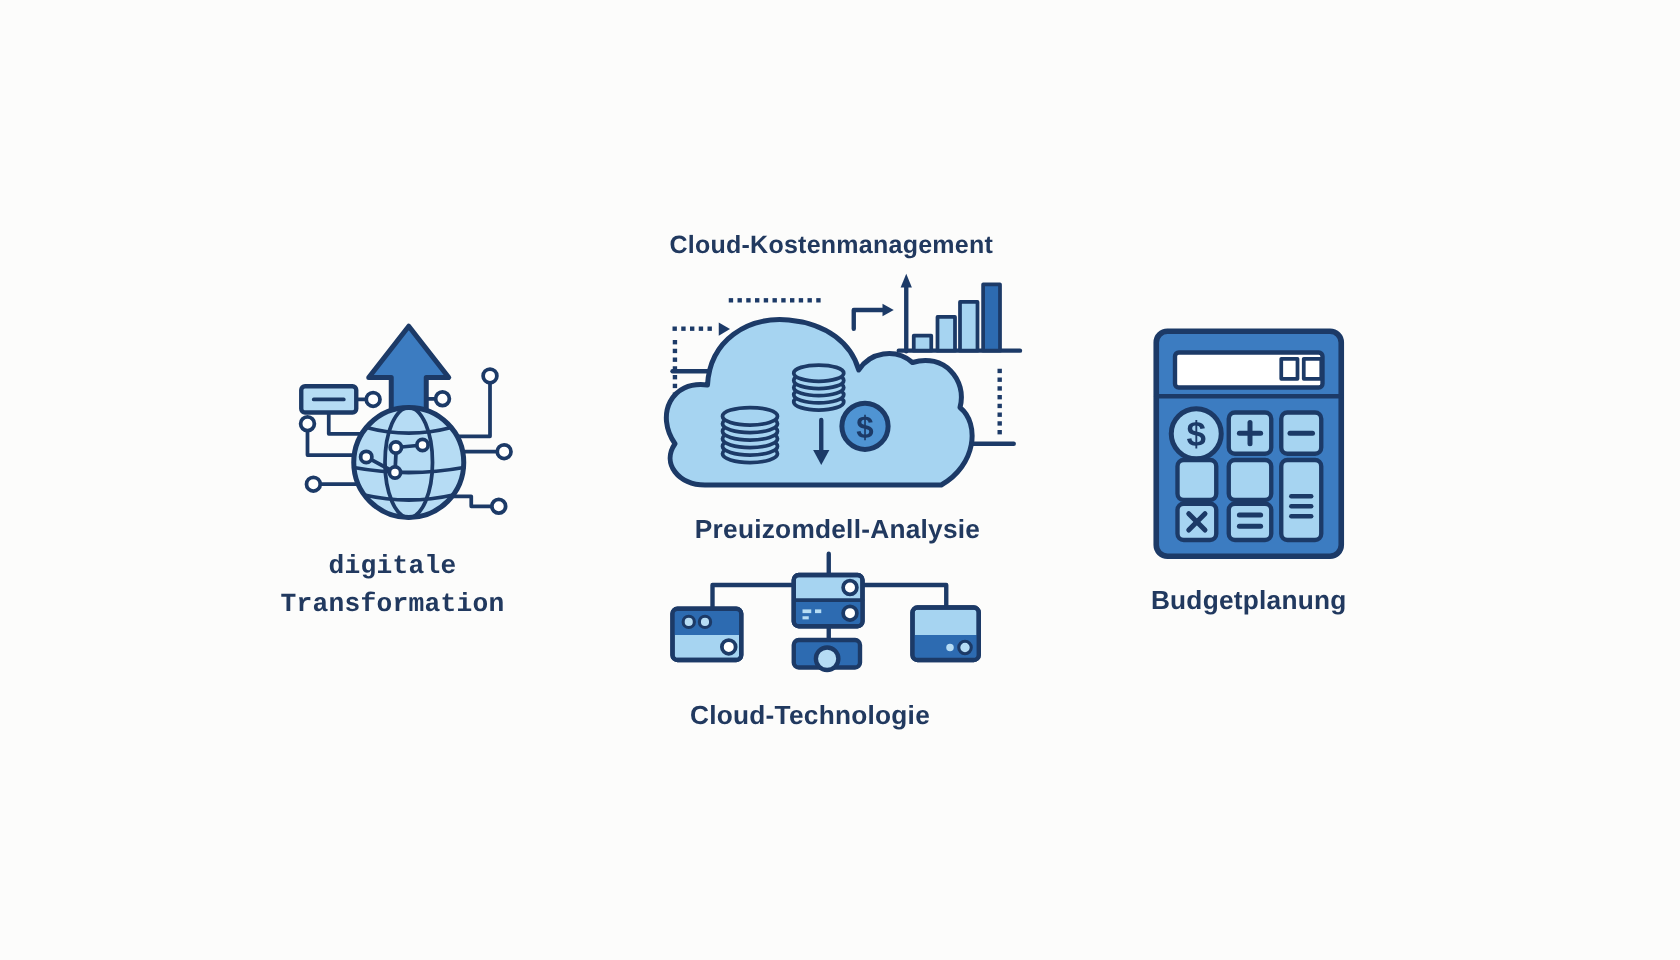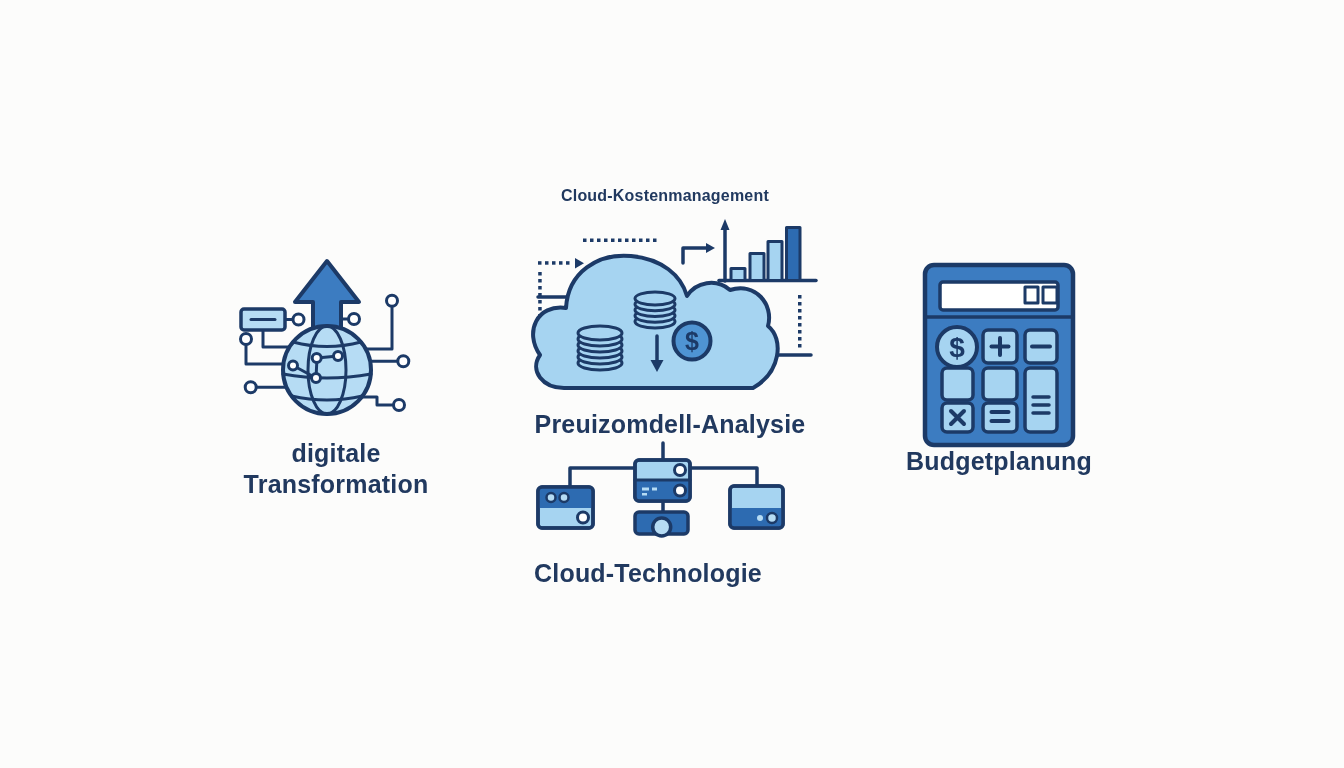--- a/index.html
+++ b/index.html
@@ -3,50 +3,50 @@
 <meta charset="utf-8">
 <style>
   html,body{margin:0;padding:0;}
   body{
     width:1344px;height:768px;position:relative;overflow:hidden;
     background:#fcfcfb;
     font-family:"Liberation Sans",sans-serif;
   }
   .abs{position:absolute;}
   .label{
-    font-weight:700;font-size:25px;line-height:26px;
+    font-weight:700;font-size:21px;line-height:26px;
     color:var(--text-navy,#21395f);text-align:center;letter-spacing:0.2px;
   }
   .label.two-line{line-height:31px;}
-  .label.title{font-size:16px;}
+  .label.title{font-size:20px;}
   
   .ln{stroke:var(--navy,#1c3a67);stroke-linecap:round;stroke-linejoin:round;}
   .nf{fill:none;}
   .sw2{stroke-width:2.5}.sw3{stroke-width:3}.sw35{stroke-width:3.5}.sw4{stroke-width:4}.sw45{stroke-width:4.5}
   .fl{fill:var(--light-blue,#a6d4f1);}
   .fll{fill:var(--lighter-blue,#b6dcf4);}
   .fm{fill:var(--medium-blue,#3c7cc1);}
   .fd{fill:var(--deep-blue,#2d6bb1);}
   .fc{fill:var(--coin-blue,#4f94d3);}
   .fw{fill:#ffffff;}
   .fn{fill:var(--navy,#1c3a67);}
   .dot{fill:var(--navy,#1c3a67);}
   .dollar{
     font-family:"Liberation Sans",sans-serif;font-weight:700;
     fill:var(--navy,#1c3a67);text-anchor:middle;
   }
   #g-left-icon{left:229px;top:252px;width:192px;height:172px;}
-  #g-left-label{left:236px;top:438px;width:200px;}
+  #g-left-label{left:214px;top:438px;width:200px;font-family:Liberation Mono, monospace;}
   #g-title{left:460px;top:183px;width:410px;}
   #g-cloud{left:518px;top:210px;width:312px;height:196px;}
   #g-mid-label{left:470px;top:411px;width:400px;}
   #g-server{left:525px;top:440px;width:270px;height:105px;}
   #g-bottom-label{left:458px;top:560px;width:380px;}
   #g-calc{left:920px;top:258px;width:160px;height:192px;}
-  #g-right-label{left:879px;top:448px;width:240px;}
+  #g-right-label{left:879px;top:468px;width:240px;}
 </style>
 </head>
 <body style="background: rgb(252, 252, 251);">
 
 <div>
 
   <svg id="g-left-icon" class="abs" viewBox="0 0 192 172">
 
     <g>
       <path class="nf ln sw3" d="M34 78 V95 H61"></path>

